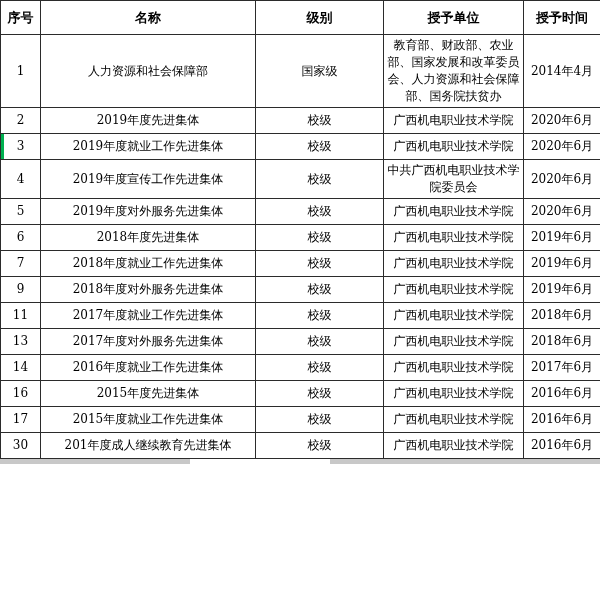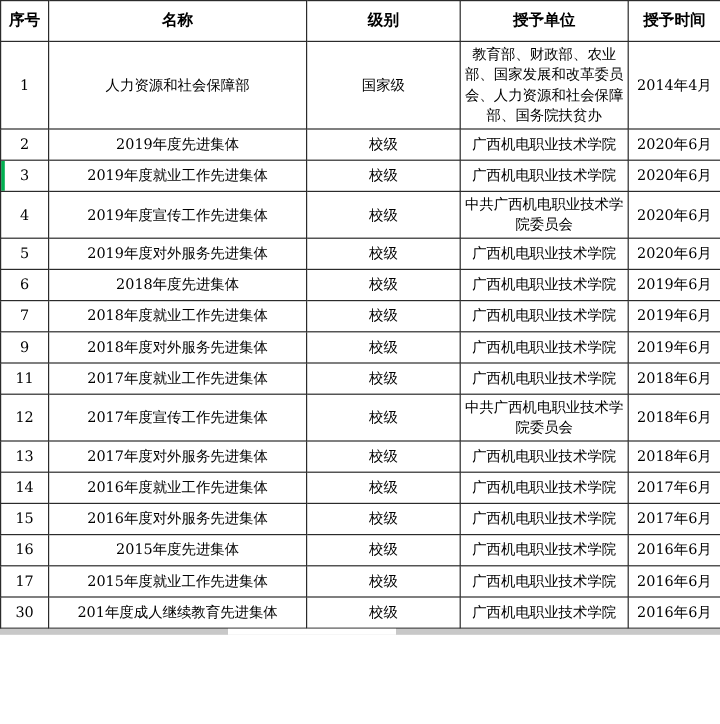--- a/index.html
+++ b/index.html
@@ -136,43 +136,29 @@
           <td>2019年6月</td>
         </tr>
         <tr>
           <td>11</td>
           <td>2017年度就业工作先进集体</td>
           <td>校级</td>
           <td>广西机电职业技术学院</td>
           <td>2018年6月</td>
         </tr>
         <tr>
-          <td>12</td>
-          <td>2017年度宣传工作先进集体</td>
-          <td>校级</td>
-          <td>中共广西机电职业技术学院委员会</td>
-          <td>2018年6月</td>
-        </tr>
-        <tr>
           <td>13</td>
           <td>2017年度对外服务先进集体</td>
           <td>校级</td>
           <td>广西机电职业技术学院</td>
           <td>2018年6月</td>
         </tr>
         <tr>
           <td>14</td>
           <td>2016年度就业工作先进集体</td>
-          <td>校级</td>
-          <td>广西机电职业技术学院</td>
-          <td>2017年6月</td>
-        </tr>
-        <tr>
-          <td>15</td>
-          <td>2016年度对外服务先进集体</td>
           <td>校级</td>
           <td>广西机电职业技术学院</td>
           <td>2017年6月</td>
         </tr>
         <tr>
           <td>16</td>
           <td>2015年度先进集体</td>
           <td>校级</td>
           <td>广西机电职业技术学院</td>
           <td>2016年6月</td>

